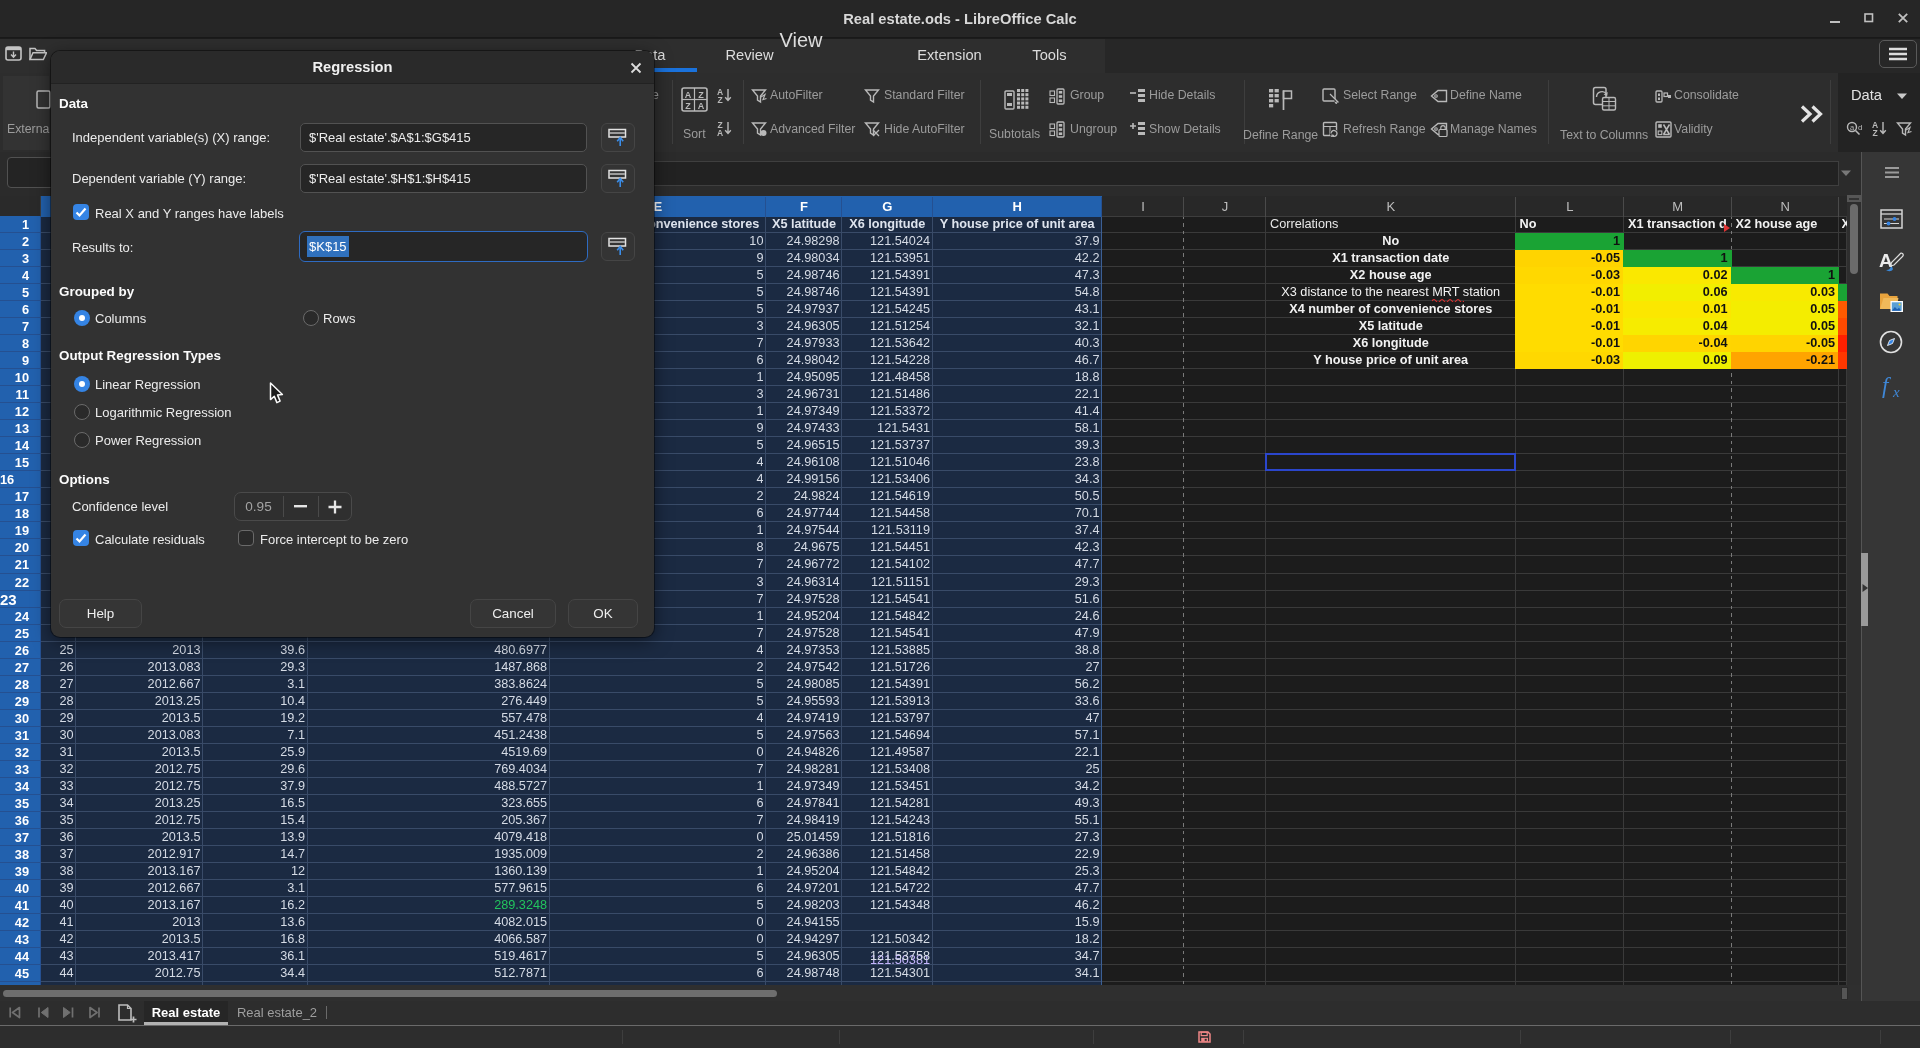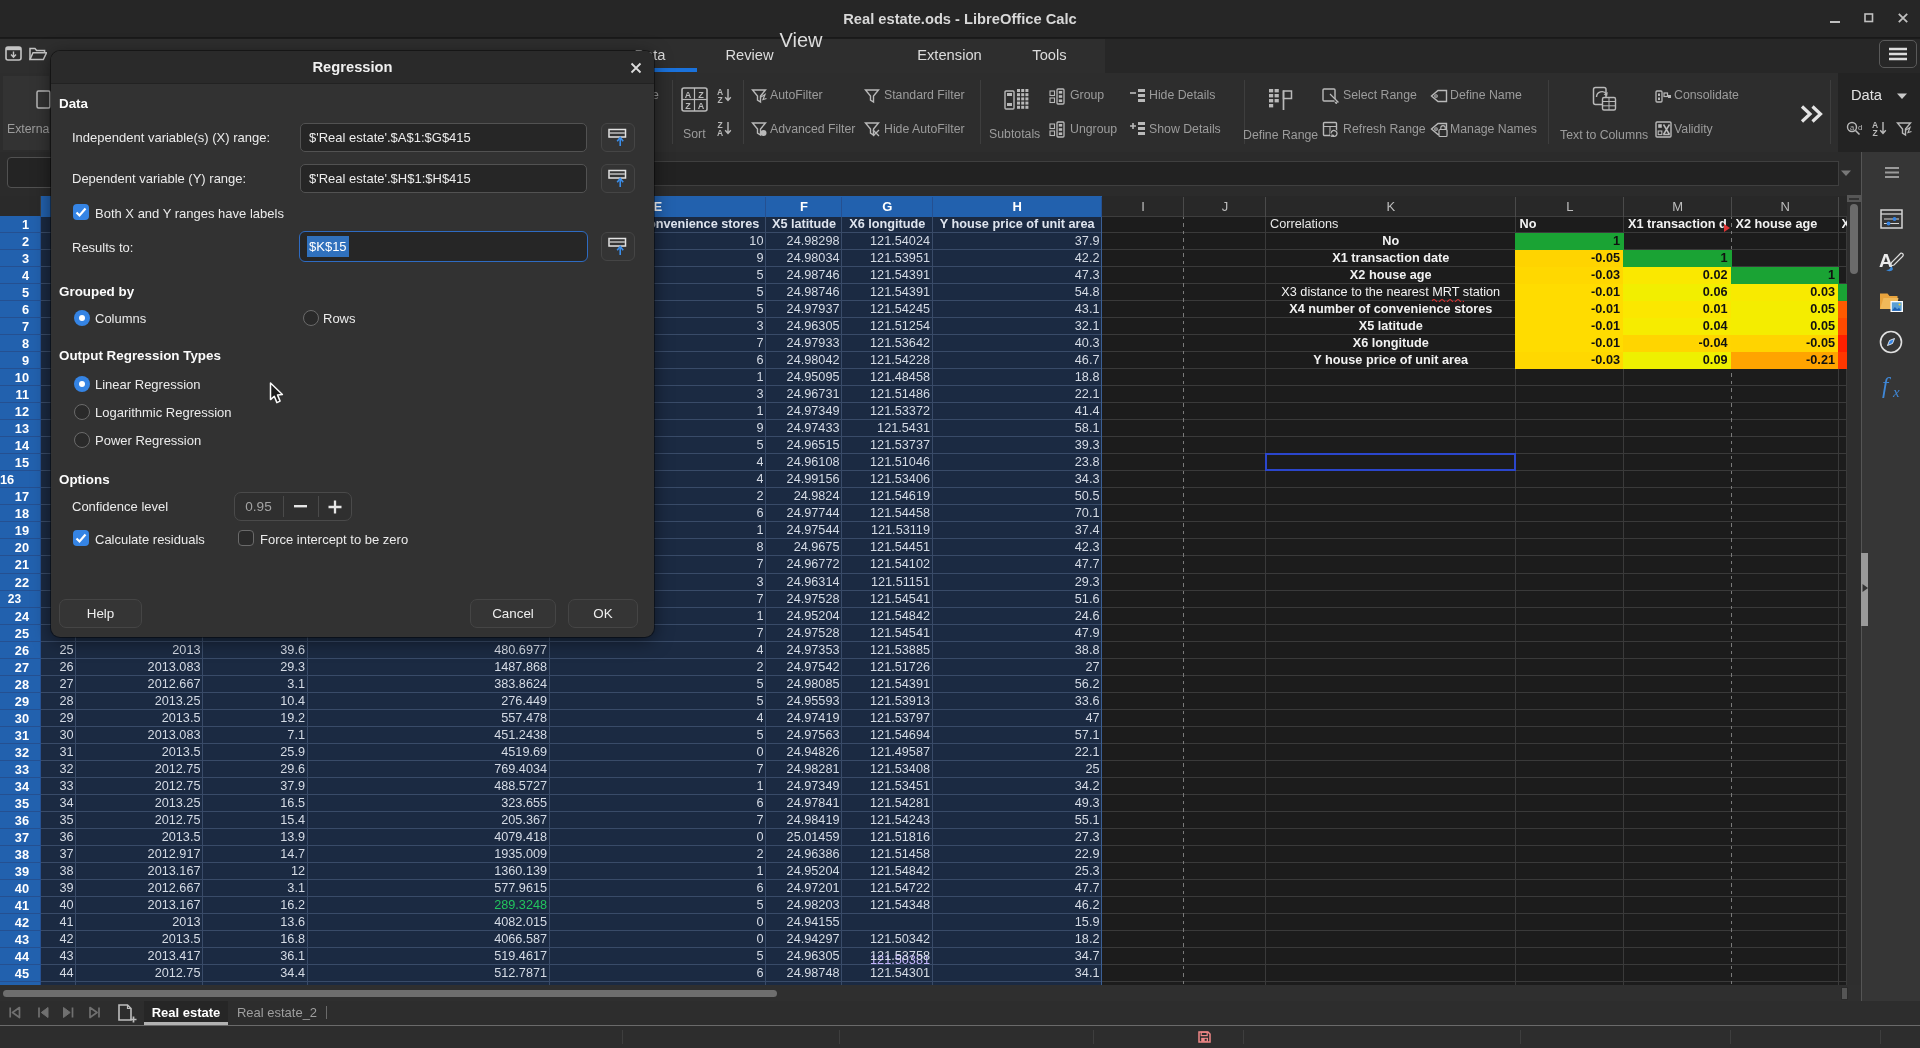--- a/index.html
+++ b/index.html
@@ -429,21 +429,21 @@
 <div class="ab" style="left:0;top:505.4px;width:29px;height:17.02px;line-height:17.02px;text-align:right;font-size:12.8px;font-weight:bold;color:#fff">18</div>
 <div class="ab" style="left:0;top:521.4px;width:40.5px;height:1px;background:#255091"></div>
 <div class="ab" style="left:0;top:522.4px;width:29px;height:17.02px;line-height:17.02px;text-align:right;font-size:12.8px;font-weight:bold;color:#fff">19</div>
 <div class="ab" style="left:0;top:538.4px;width:40.5px;height:1px;background:#255091"></div>
 <div class="ab" style="left:0;top:539.4px;width:29px;height:17.02px;line-height:17.02px;text-align:right;font-size:12.8px;font-weight:bold;color:#fff">20</div>
 <div class="ab" style="left:0;top:555.4px;width:40.5px;height:1px;background:#255091"></div>
 <div class="ab" style="left:0;top:556.4px;width:29px;height:17.02px;line-height:17.02px;text-align:right;font-size:12.8px;font-weight:bold;color:#fff">21</div>
 <div class="ab" style="left:0;top:572.5px;width:40.5px;height:1px;background:#255091"></div>
 <div class="ab" style="left:0;top:573.5px;width:29px;height:17.02px;line-height:17.02px;text-align:right;font-size:12.8px;font-weight:bold;color:#fff">22</div>
 <div class="ab" style="left:0;top:589.5px;width:40.5px;height:1px;background:#255091"></div>
-<div class="ab" style="left:0;top:590.5px;width:29px;height:17.02px;line-height:17.02px;text-align:center;font-size:12px;font-weight:bold;color:#fff">23</div>
+<div class="ab" style="left:0;top:590.5px;width:29px;height:17.02px;line-height:17.02px;text-align:left;font-size:15px;font-weight:bold;color:#fff">23</div>
 <div class="ab" style="left:0;top:606.5px;width:40.5px;height:1px;background:#255091"></div>
 <div class="ab" style="left:0;top:607.5px;width:29px;height:17.02px;line-height:17.02px;text-align:right;font-size:12.8px;font-weight:bold;color:#fff">24</div>
 <div class="ab" style="left:0;top:623.5px;width:40.5px;height:1px;background:#255091"></div>
 <div class="ab" style="left:0;top:624.5px;width:29px;height:17.02px;line-height:17.02px;text-align:right;font-size:12.8px;font-weight:bold;color:#fff">25</div>
 <div class="ab" style="left:0;top:640.6px;width:40.5px;height:1px;background:#255091"></div>
 <div class="ab" style="left:0;top:641.5px;width:29px;height:17.02px;line-height:17.02px;text-align:right;font-size:12.8px;font-weight:bold;color:#fff">26</div>
 <div class="ab" style="left:0;top:657.6px;width:40.5px;height:1px;background:#255091"></div>
 <div class="ab" style="left:0;top:658.6px;width:29px;height:17.02px;line-height:17.02px;text-align:right;font-size:12.8px;font-weight:bold;color:#fff">27</div>
 <div class="ab" style="left:0;top:674.6px;width:40.5px;height:1px;background:#255091"></div>
 <div class="ab" style="left:0;top:675.6px;width:29px;height:17.02px;line-height:17.02px;text-align:right;font-size:12.8px;font-weight:bold;color:#fff">28</div>
@@ -920,21 +920,21 @@
 <svg class="ab" style="left:608px;top:169px" width="20" height="19">
 <rect x="1" y="1.5" width="16.5" height="7.5" fill="none" stroke="#e2e2e2" stroke-width="1.5"></rect>
 <path d="M1.8 5 h15" stroke="#e2e2e2" stroke-width="1.2"></path>
 <path d="M12.2 18 V10.2" stroke="#3b8de8" stroke-width="1.6" fill="none"></path>
 <path d="M9.2 13.2 L12.2 9.6 l3 3.6" fill="none" stroke="#3b8de8" stroke-width="1.6"></path>
   </svg>
 <div class="ab" style="left:73px;top:204px;width:16px;height:16px;background:#3584e4;border-radius:4px"></div>
 <svg class="ab" style="left:75px;top:207px" width="12" height="11">
     <path d="M1.5 5.5 L4.5 8.5 L10.5 1.5" fill="none" stroke="#fff" stroke-width="2.2"></path>
   </svg>
-<div class="ab" style="left:95px;top:206px;font-size:13px;color:#ebebeb;white-space:nowrap">Both X and Y ranges have labels</div>
+<div class="ab" style="left:95px;top:206px;font-size:13px;color:#ebebeb;white-space:nowrap">Real X and Y ranges have labels</div>
 <div class="ab" style="left:72px;top:240px;font-size:13px;color:#ebebeb;white-space:nowrap">Results to:</div>
 <div class="ab" style="left:299px;top:231px;width:289px;height:31px;background:#262626;border:1.5px solid #2e6bc2;border-radius:6px"></div>
 <div class="ab" style="left:307px;top:236px;height:21px;line-height:21px;background:#3071bd;color:#fff;font-size:13px;padding:0 2px">$K$15</div>
 <div class="ab" style="left:601px;top:232px;width:34px;height:29px;background:#343434;border:1px solid #454545;border-radius:6px"></div>
 <svg class="ab" style="left:608px;top:237px" width="20" height="19">
 <rect x="1" y="1.5" width="16.5" height="7.5" fill="none" stroke="#e2e2e2" stroke-width="1.5"></rect>
 <path d="M1.8 5 h15" stroke="#e2e2e2" stroke-width="1.2"></path>
 <path d="M12.2 18 V10.2" stroke="#3b8de8" stroke-width="1.6" fill="none"></path>
 <path d="M9.2 13.2 L12.2 9.6 l3 3.6" fill="none" stroke="#3b8de8" stroke-width="1.6"></path>
   </svg>

